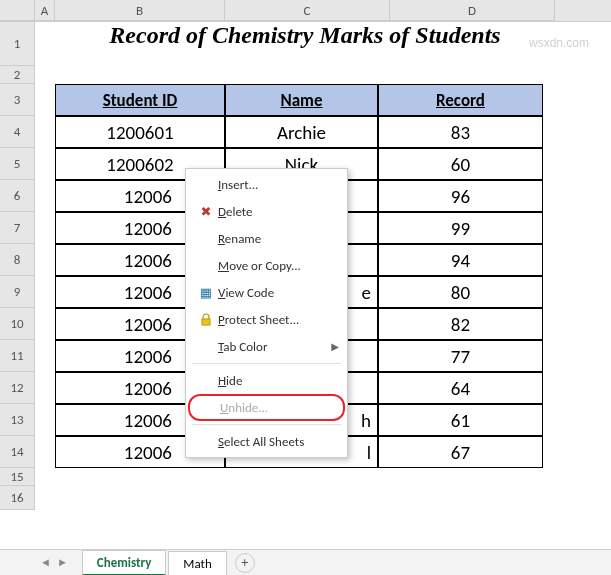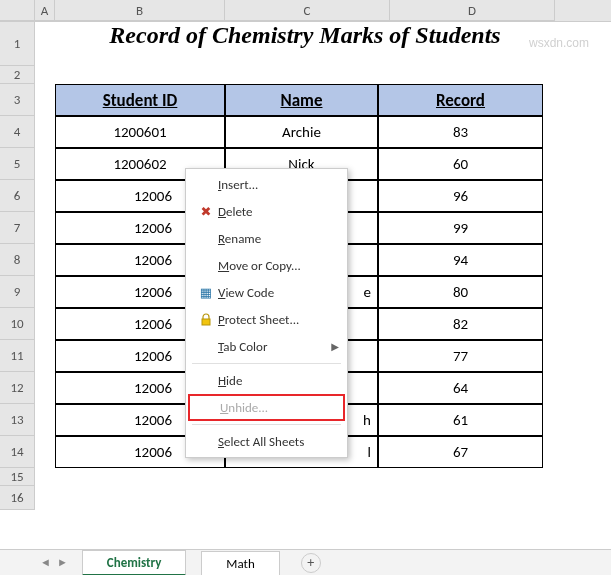--- a/index.html
+++ b/index.html
@@ -20,37 +20,37 @@
     .row-1 { height: 44px; }
     .row-1 .row-header { line-height: 44px; }
     .row-2, .row-15, .row-16 { height: 18px; }
     .row-n { height: 32px; }
     
     .cell { border-right: 1px solid transparent; border-bottom: 1px solid transparent; padding: 0; display: flex; align-items: center; justify-content: center; }
     
     .title-cell { width: 500px; height: 44px; font-weight: bold; font-style: italic; font-family: 'Times New Roman', serif; font-size: 24px; text-align: center; justify-content: center; }
     
     .table-header-cell { background: #b4c6e7; font-weight: bold; font-size: 17px; border: 1px solid #000; text-decoration: underline; }
-    .table-data-cell { border: 1px solid #000; font-size: 15px; text-align: center; }
+    .table-data-cell { border: 1px solid #000; font-size: 19px; text-align: center; }
     
     .cell-A { width: 20px; }
     .cell-B { width: 170px; }
     .cell-C { width: 153px; }
     .cell-D { width: 165px; }
     
     .sheet-tabs { position: absolute; bottom: 0; left: 0; right: 0; height: 26px; background: #f3f3f3; border-top: 1px solid #ccc; display: flex; align-items: center; padding-left: 30px; }
     .tab-nav { display: flex; gap: 6px; padding: 0 10px; margin-right: 4px; }
     .tab-nav-btn { color: #888; cursor: pointer; font-size: 11px; }
-    .tab { padding: 4px 24px; border: 1px solid #ccc; border-bottom: none; background: #fff; font-size: 13px; cursor: pointer; margin-right: 15px; }
+    .tab { padding: 4px 14px; border: 1px solid #ccc; border-bottom: none; background: #fff; font-size: 13px; cursor: pointer; margin-right: 2px; }
     .tab.active { border-bottom: 2px solid #217346; color: #217346; font-weight: bold; background: #fff; }
     .new-sheet-btn { width: 20px; height: 20px; border: 1px solid #ccc; border-radius: 50%; display: flex; align-items: center; justify-content: center; margin-left: 6px; font-size: 14px; color: #555; cursor: pointer; }
     
     .context-menu { position: absolute; top: 168px; left: 185px; width: 163px; background: #fff; border: 1px solid #ccc; box-shadow: 2px 2px 6px rgba(0,0,0,0.25); font-size: 13px; z-index: 100; padding: 2px 0; }
     .menu-item { display: flex; align-items: center; padding: 6px 8px; cursor: pointer; color: #333; }
-    .menu-item.disabled { color: #aaa; cursor: default; }
+    .menu-item.disabled { color: #aaa; cursor: default; border-radius: 12px; }
     .menu-item.highlighted { border: 2px solid #e8262a; margin: 0 2px; padding: 4px 6px; }
     .menu-icon { width: 24px; display: inline-flex; align-items: center; justify-content: center; font-size: 13px; }
     .menu-label { flex: 1; }
     .menu-label u { text-decoration: underline; }
     .menu-arrow { font-size: 10px; color: #666; }
     .menu-sep { height: 1px; background: #e0e0e0; margin: 3px 6px; }
     
     .watermark { position: absolute; top: 36px; right: 22px; font-size: 12px; color: #d0d0d0; font-family: Arial, sans-serif; z-index: 5; }
   </style>
 </head>

